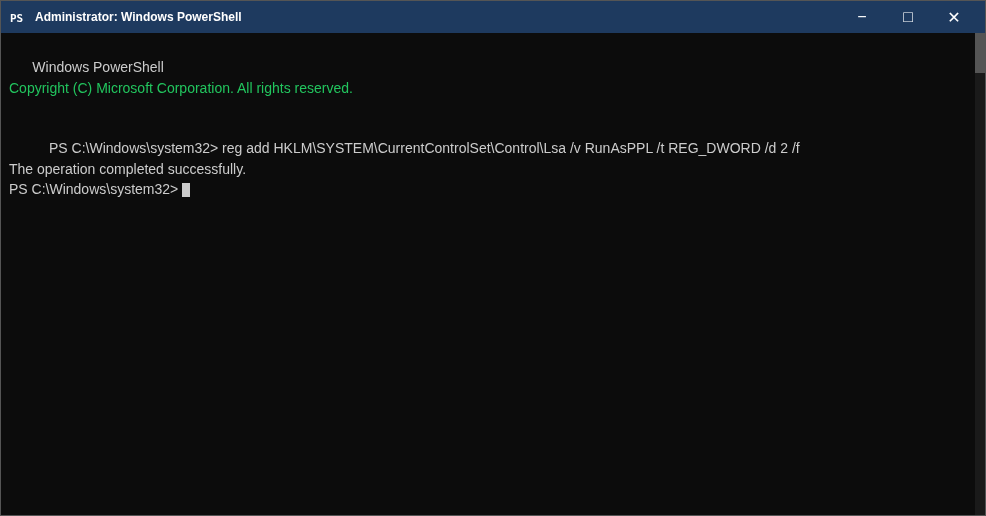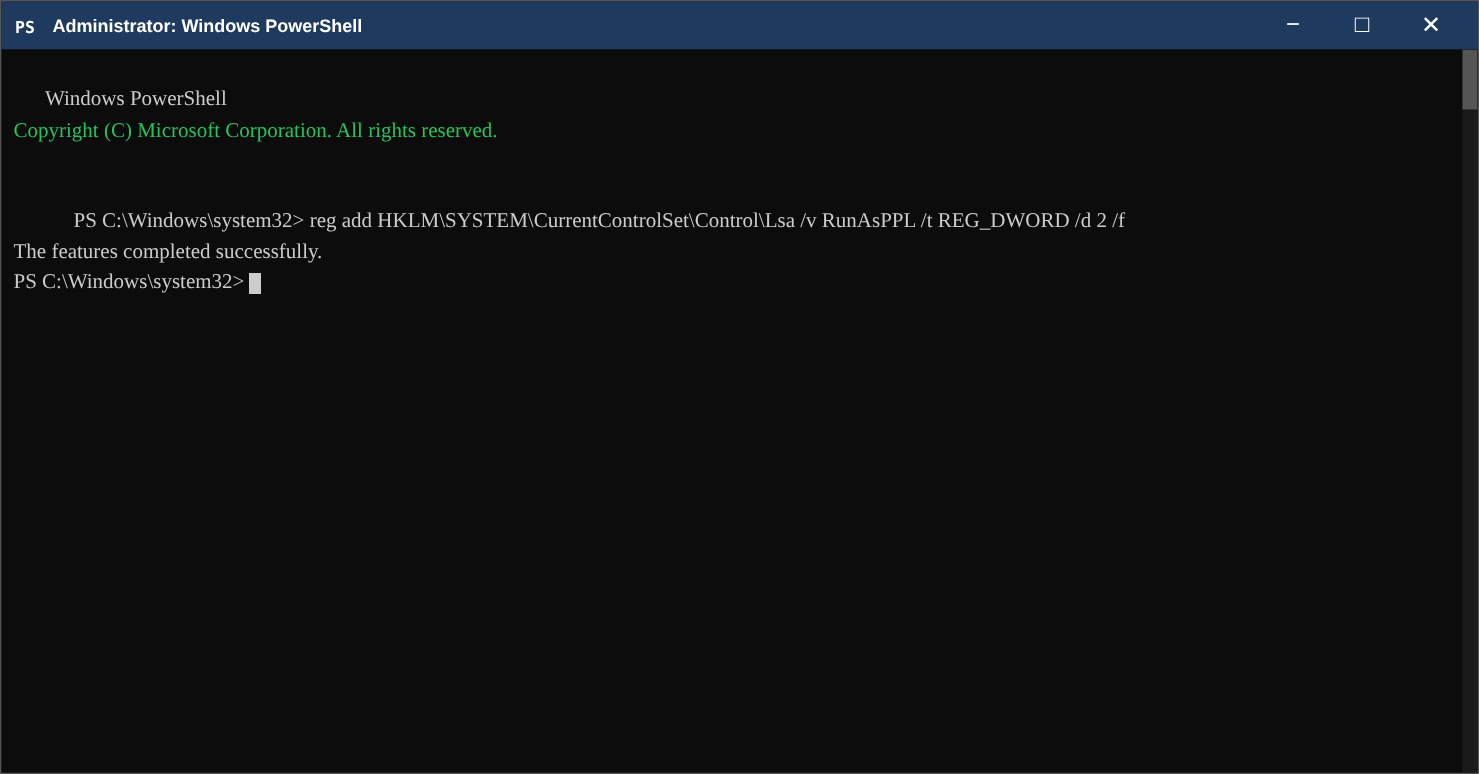--- a/index.html
+++ b/index.html
@@ -73,21 +73,21 @@
 
     .console-area {
       flex: 1;
       background: #0c0c0c;
       padding: 4px 8px;
       overflow: hidden;
       position: relative;
     }
 
     .console-text {
-      font-family: Liberation Serif, serif;
+      font-family: Liberation Sans, sans-serif;
       font-size: 14px;
       line-height: 1.45;
       color: #cccccc;
       white-space: pre-wrap;
       word-break: break-all;
     }
 
     .line-header {
       color: #cccccc;
     }
@@ -164,20 +164,20 @@
     </div>
   </div>
 
   <div class="console-area">
     <div class="console-text">
       <span class="line-header">Windows PowerShell
 </span><span class="line-copyright">Copyright (C) Microsoft Corporation. All rights reserved.
 </span><span>
 </span><span>
 </span><span class="line-command">PS C:\Windows\system32&gt; reg add HKLM\SYSTEM\CurrentControlSet\Control\Lsa /v RunAsPPL /t REG_DWORD /d 2 /f
-</span><span class="line-result">The features completed successfully.
+</span><span class="line-result">The operation completed successfully.
 </span><span class="line-prompt">PS C:\Windows\system32&gt; </span><span class="cursor"></span>
     </div>
     <div class="scrollbar">
       <div class="scrollbar-thumb"></div>
     </div>
   </div>
 </div>
 
 </body></html>

